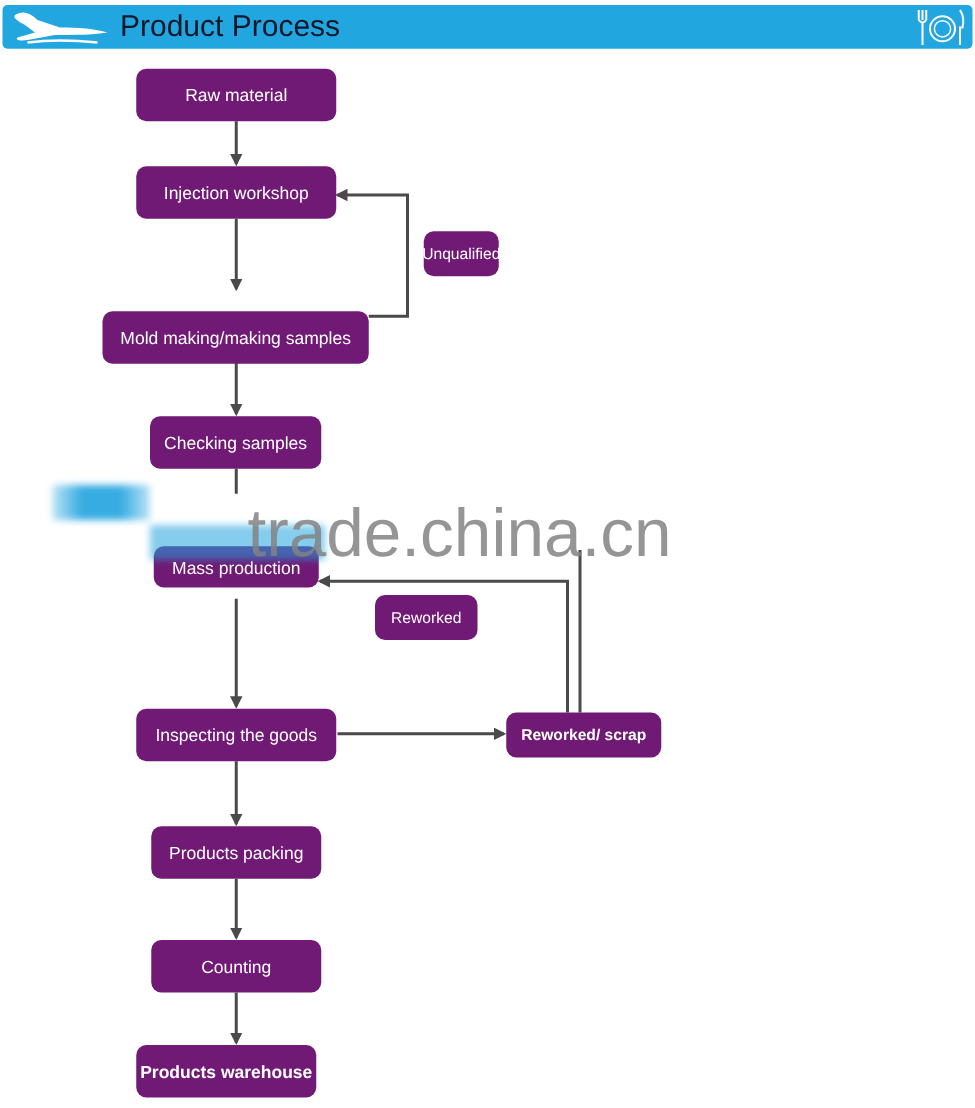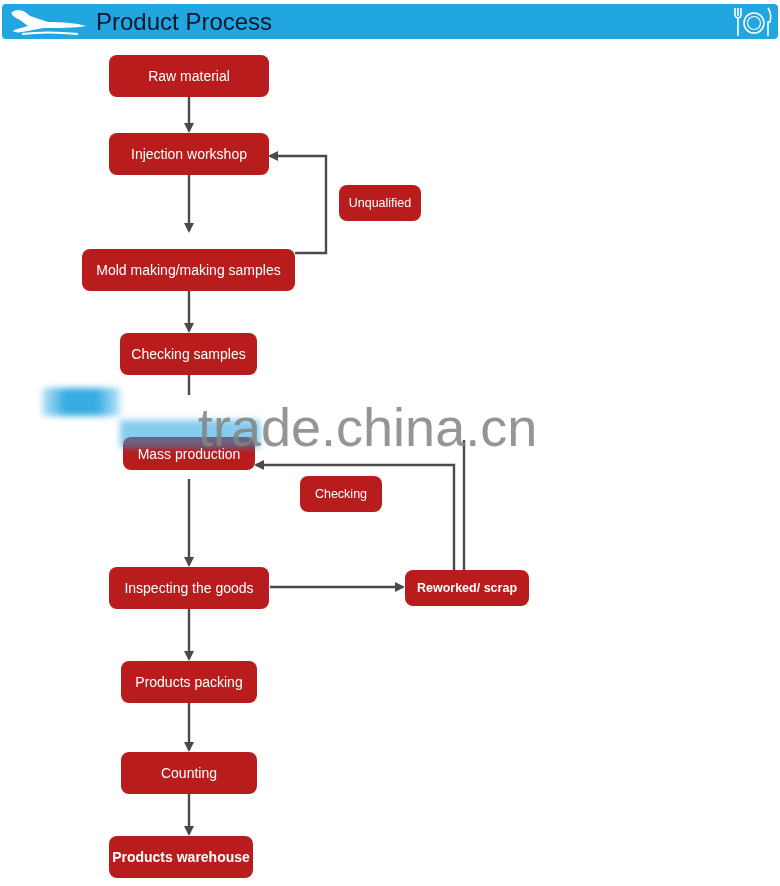--- a/index.html
+++ b/index.html
@@ -1,21 +1,21 @@
 <!DOCTYPE html>
 <html><head>
 <meta charset="utf-8">
 <style>
   html, body { margin:0; padding:0; background:#ffffff; }
   body { width:780px; height:886px; position:relative; overflow:hidden; font-family:"Liberation Sans", sans-serif; }
   .header { position:absolute; left:2px; top:4px; width:776px; height:35px; background:#22a6e0; border-radius:4px; }
   .header-title { position:absolute; left:94px; top:4px; color:#0f172a; font-size:24px; line-height:28px; font-family:"Liberation Sans", sans-serif; }
   .plane { position:absolute; left:6px; top:2px; }
   .dish { position:absolute; right:4px; top:0px; }
-  .node { position:absolute; background:#b91c1c; color:#fff; border-radius:8px; display:flex; align-items:center; justify-content:center; font-size:14px; white-space:nowrap; }
+  .node { position:absolute; background:#701a75; color:#fff; border-radius:8px; display:flex; align-items:center; justify-content:center; font-size:14px; white-space:nowrap; }
   .label-node { font-size:12.5px; }
   svg.lines { position:absolute; left:0; top:0; }
   .wm-text { position:absolute; left:198px; top:396px; font-size:54px; color:rgba(130,130,130,0.85); letter-spacing:0px; font-family:"Liberation Sans", sans-serif; }
   .wm-blur1 { position:absolute; left:42px; top:388px; width:78px; height:28px; background:linear-gradient(90deg, rgba(33,163,223,0.3), rgba(33,163,223,0.9) 30%, rgba(33,163,223,0.9) 70%, rgba(33,163,223,0.3)); filter:blur(3px); }
   .wm-blur2 { position:absolute; left:120px; top:420px; width:140px; height:28px; background:rgba(33,163,223,0.55); filter:blur(3px); }
 </style>
 </head>
 <body>
 
 <div class="header">
@@ -50,25 +50,25 @@
     <polyline points="454,570 454,465 256,465" marker-end="url(#ah)"></polyline>
     <line x1="464" y1="570" x2="464" y2="440"></line>
     <line x1="189" y1="609" x2="189" y2="659" marker-end="url(#ah)"></line>
     <line x1="189" y1="703" x2="189" y2="750" marker-end="url(#ah)"></line>
     <line x1="189" y1="794" x2="189" y2="834" marker-end="url(#ah)"></line>
   </g>
 </svg>
 
 <div class="node" style="left:109px;top:55px;width:160px;height:42px;">Raw material</div>
 <div class="node" style="left:109px;top:133px;width:160px;height:42px;">Injection workshop</div>
-<div class="node label-node" style="left:339px;top:185px;width:82px;height:36px;">Unqualified</div>
+<div class="node label-node" style="left:339px;top:185px;width:60px;height:36px;">Unqualified</div>
 <div class="node" style="left:82px;top:233px;width:213px;height:42px;margin-top:16px;">Mold making/making samples</div>
 <div class="node" style="left:120px;top:333px;width:137px;height:42px;">Checking samples</div>
 <div class="node" style="left:123px;top:437px;width:132px;height:33px;">Mass production</div>
-<div class="node label-node" style="left:300px;top:476px;width:82px;height:36px;">Checking</div>
+<div class="node label-node" style="left:300px;top:476px;width:82px;height:36px;">Reworked</div>
 <div class="node" style="left:109px;top:567px;width:160px;height:42px;">Inspecting the goods</div>
 <div class="node label-node" style="left:405px;top:570px;width:124px;height:36px;font-weight:bold;">Reworked/ scrap</div>
 <div class="node" style="left:121px;top:661px;width:136px;height:42px;">Products packing</div>
 <div class="node" style="left:121px;top:752px;width:136px;height:42px;">Counting</div>
 <div class="node" style="left:109px;top:836px;width:144px;height:42px;font-weight:bold;">Products warehouse</div>
 
 <div class="wm-blur1"></div>
 <div class="wm-blur2"></div>
 <div class="wm-text">trade.china.cn</div>
 

